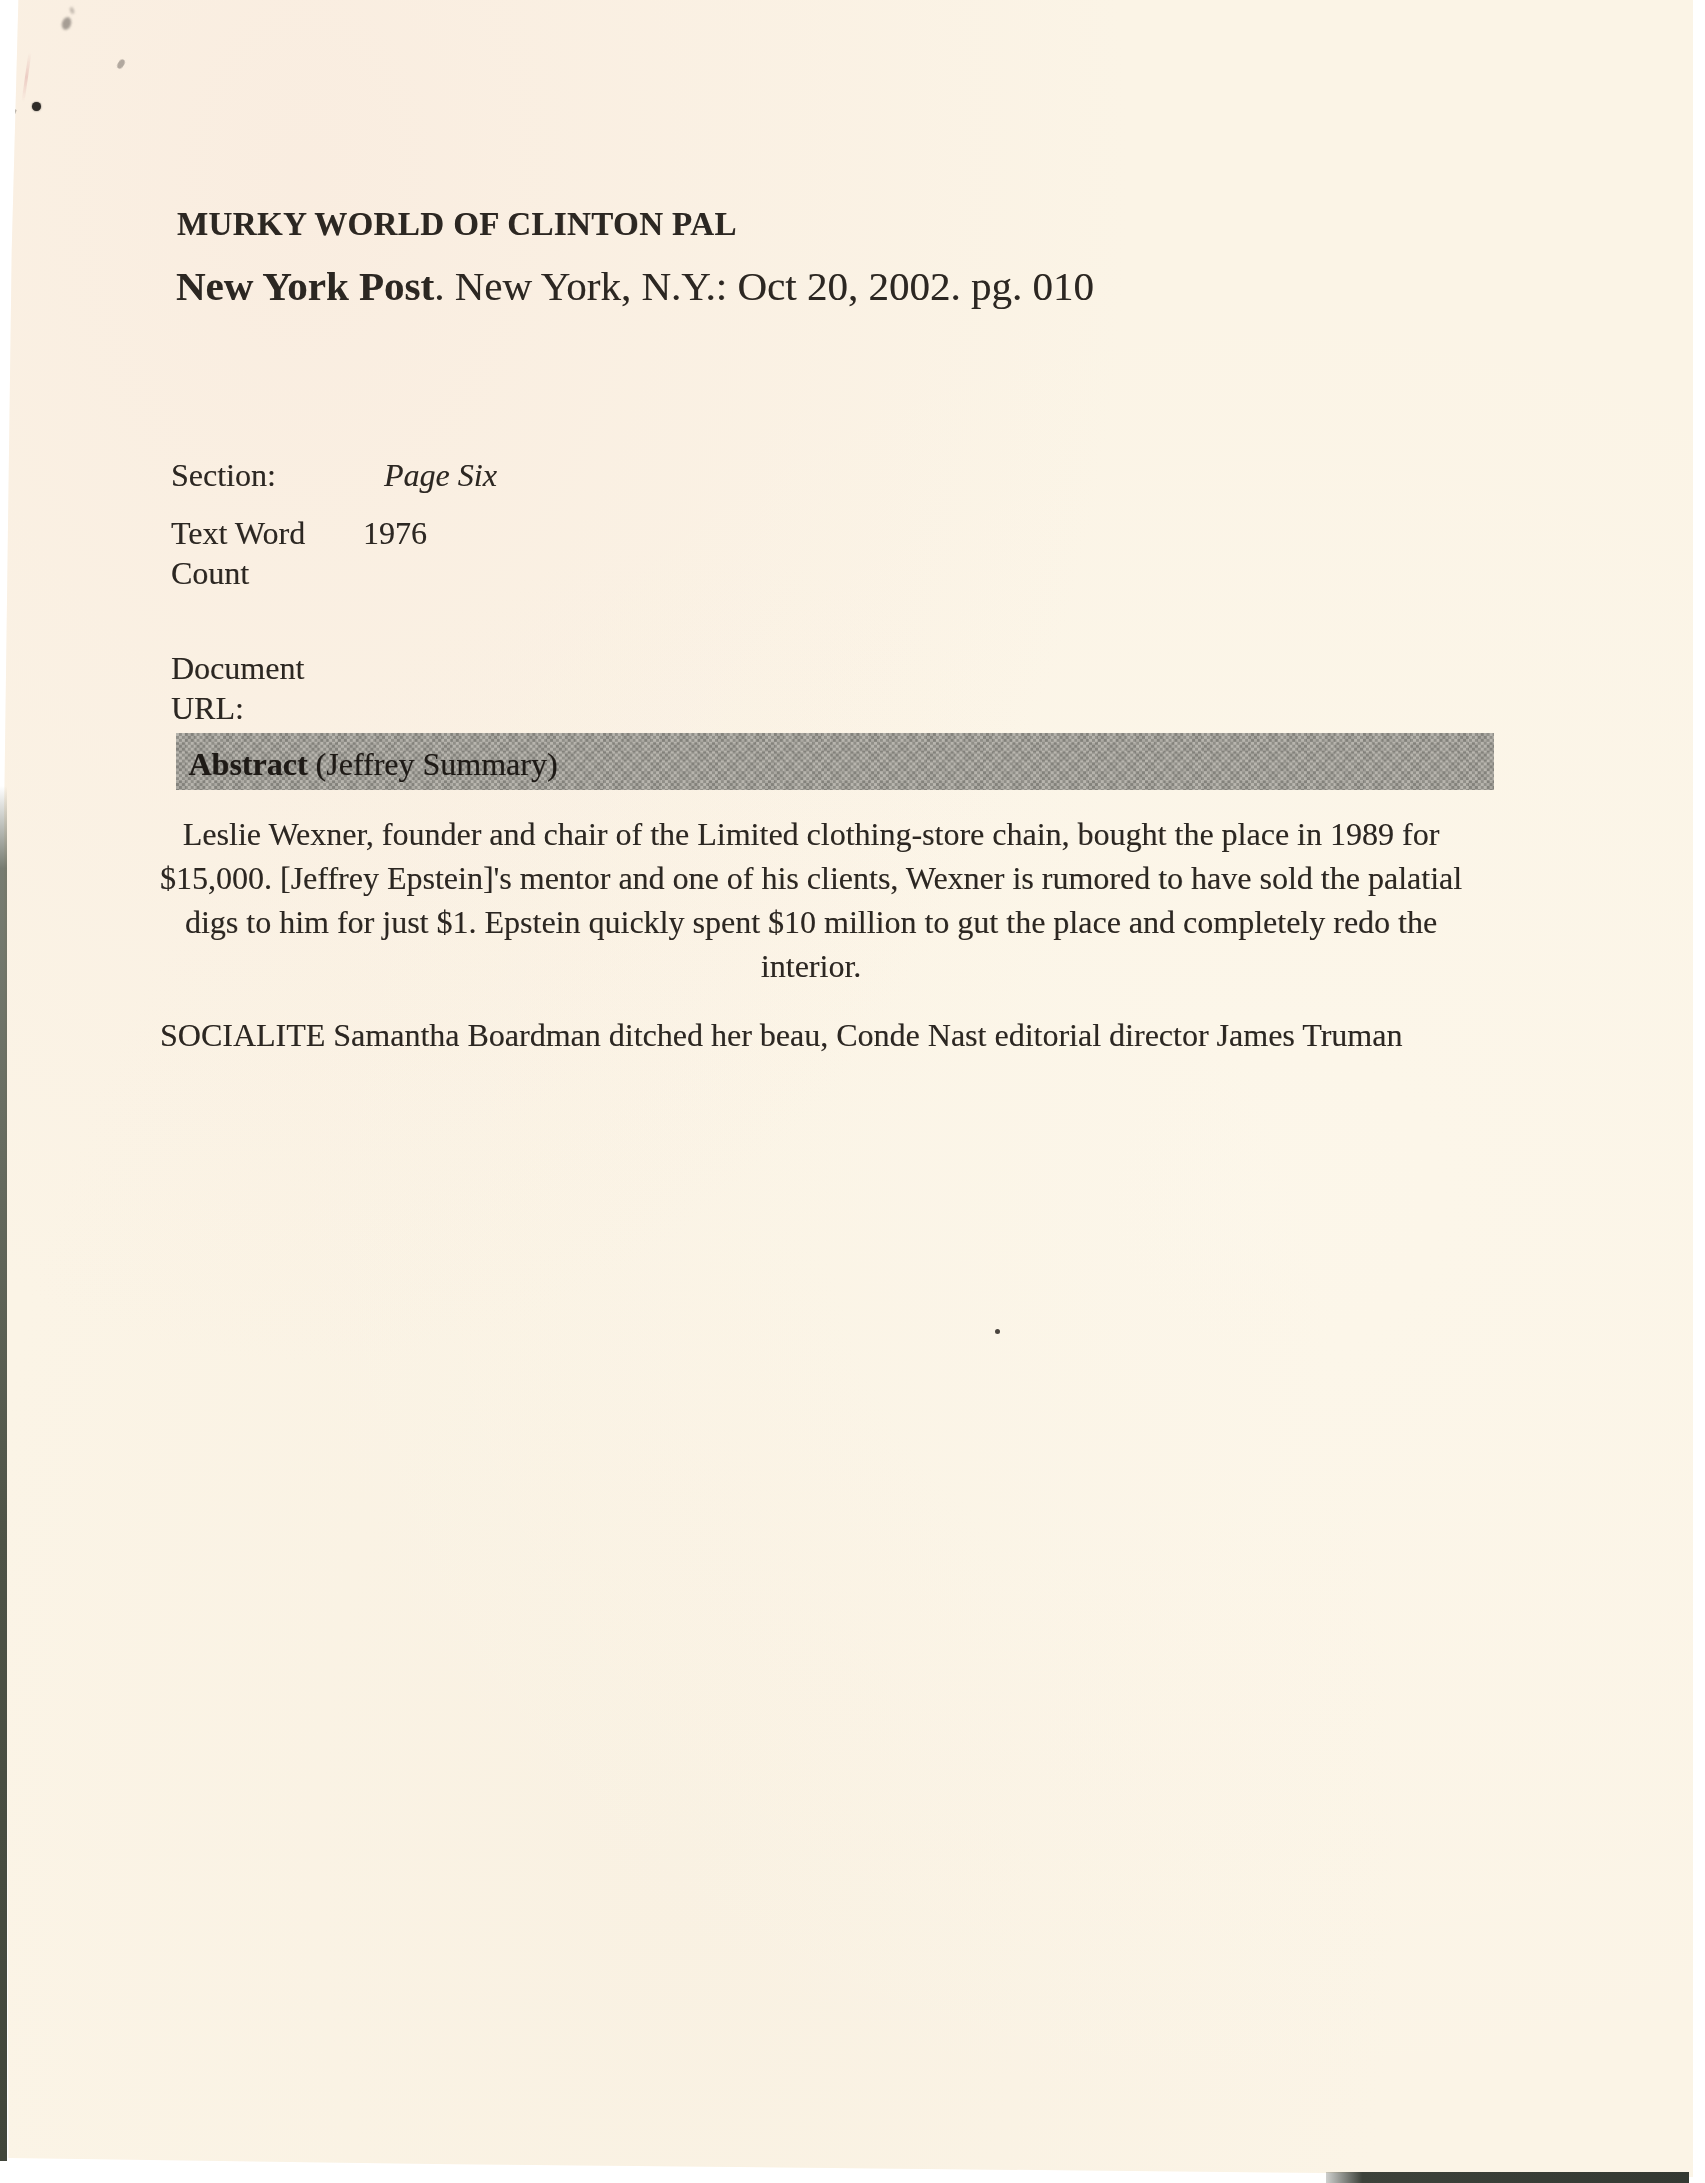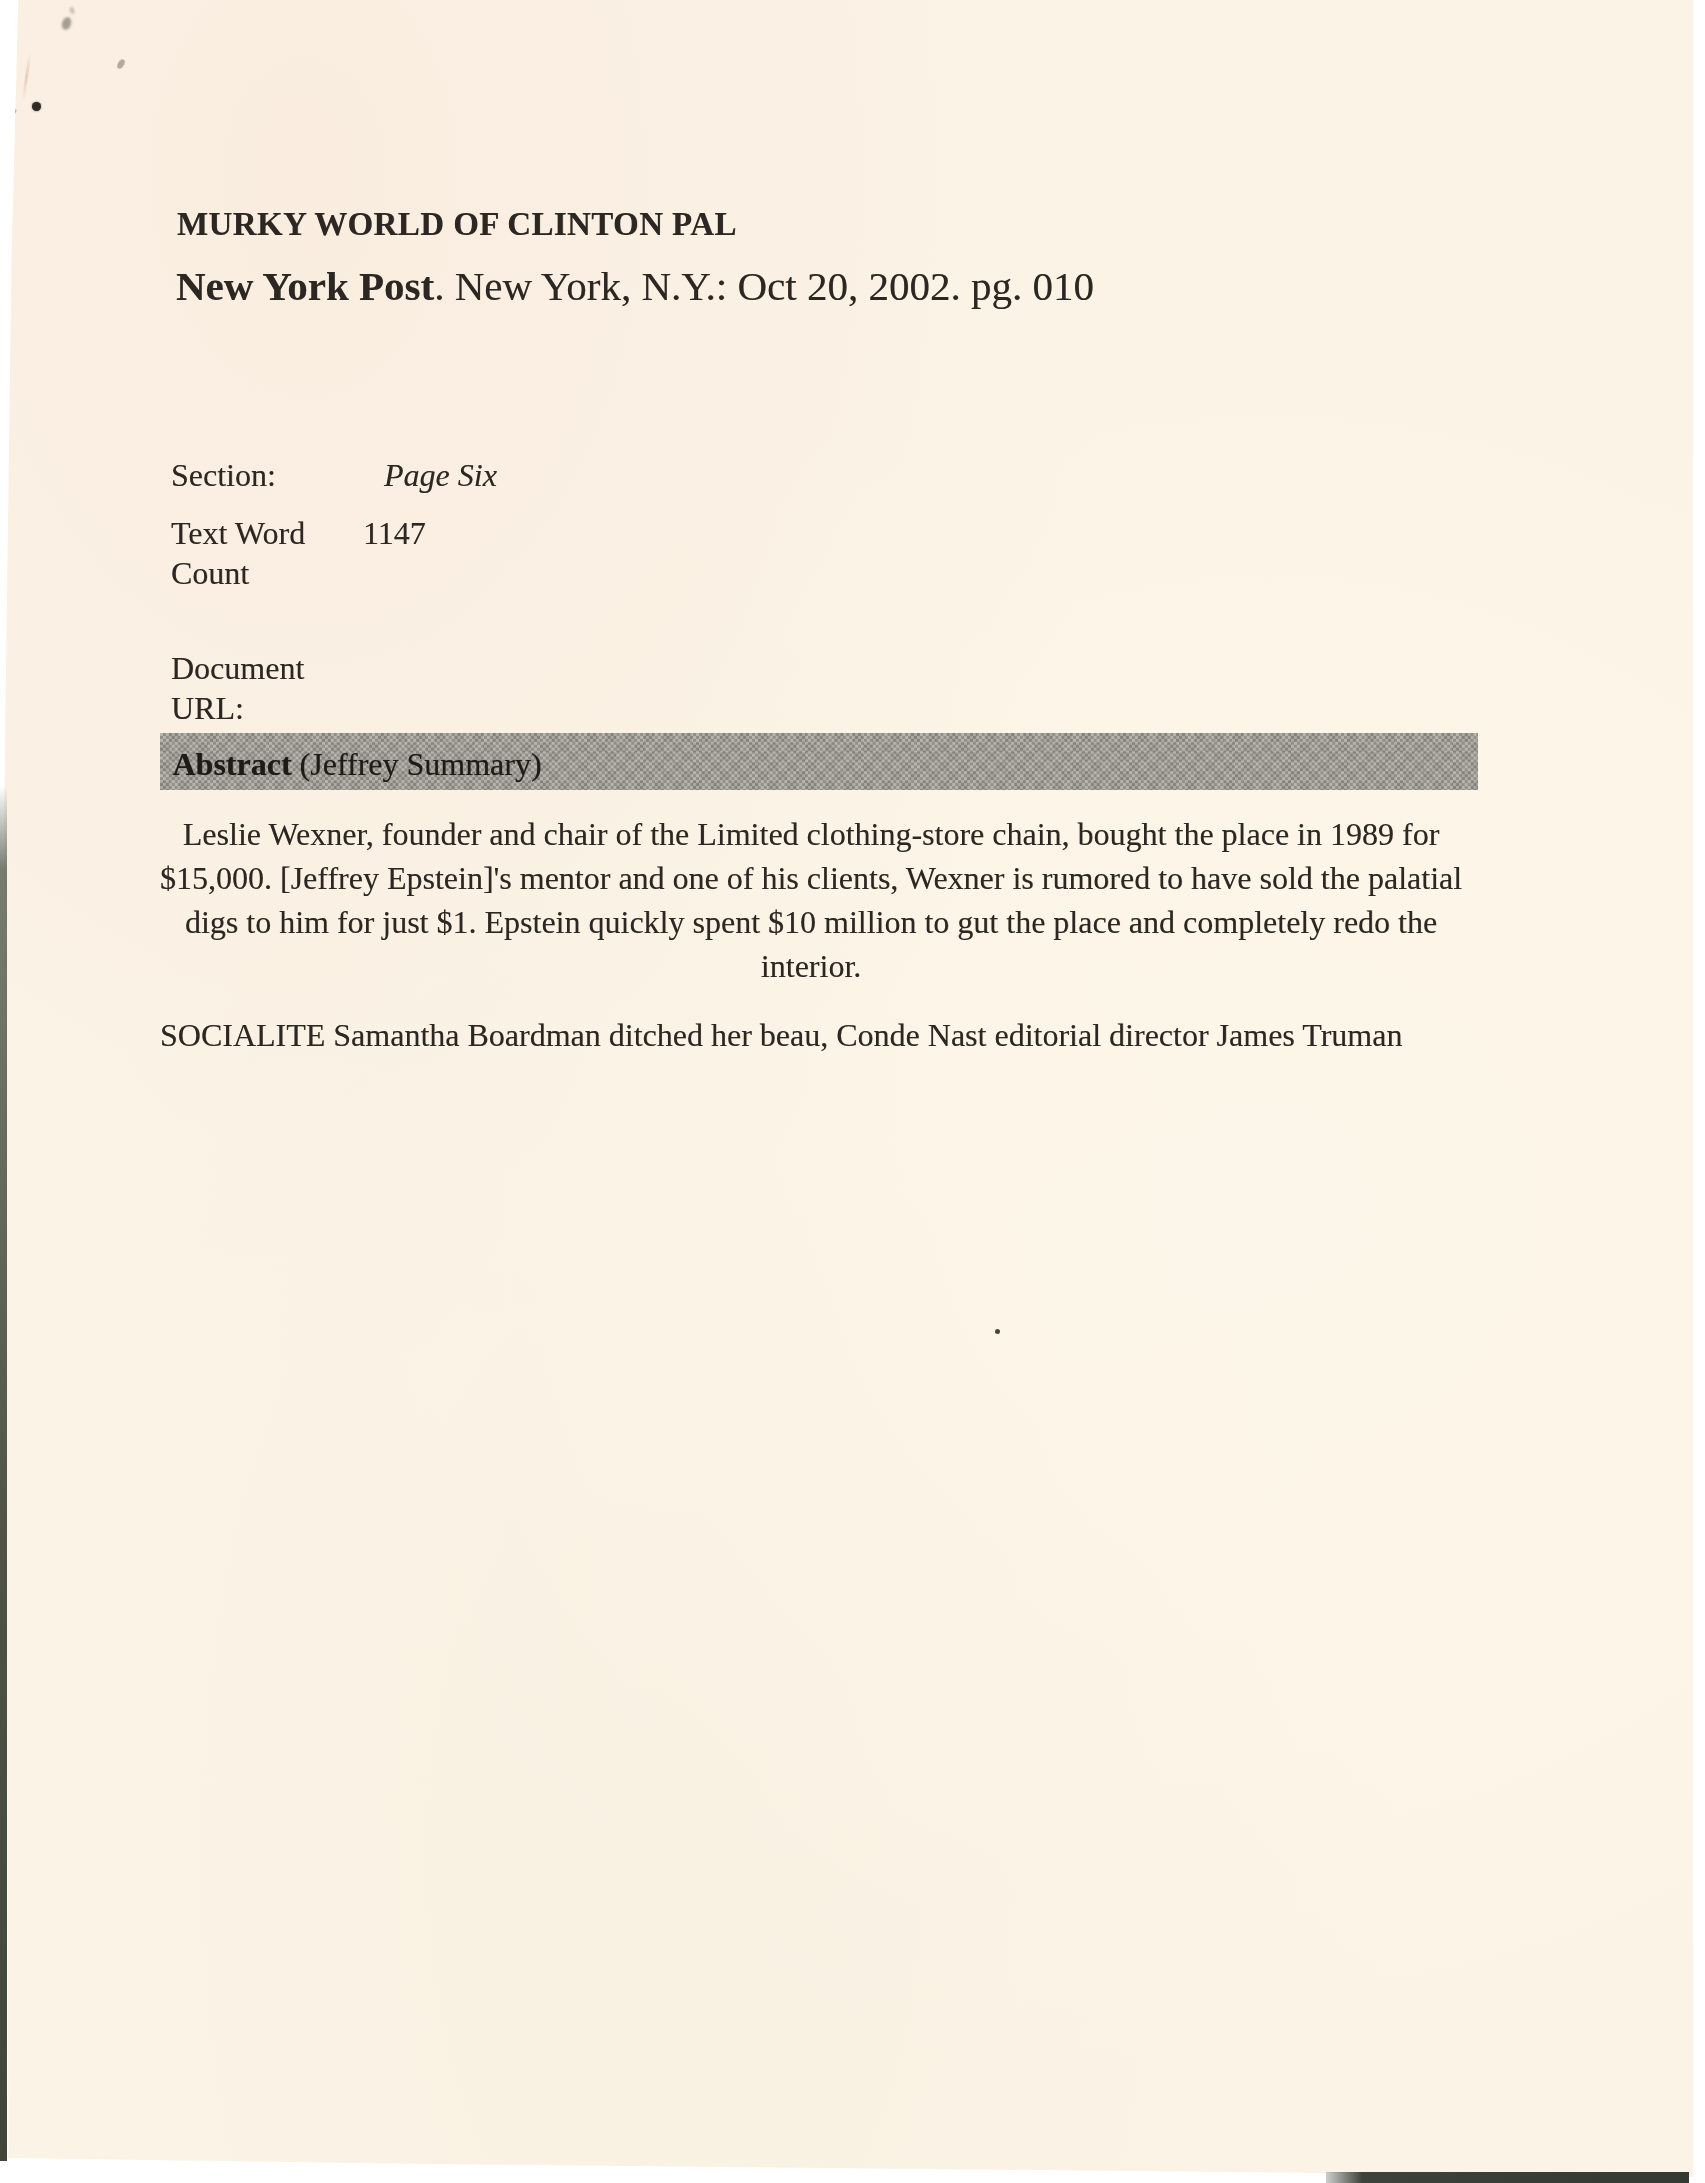--- a/index.html
+++ b/index.html
@@ -40,21 +40,21 @@
   .meta-label{width:213px;flex:0 0 213px;}
   .meta-value{white-space:nowrap;}
   .row-people{top:400px;}
   .row-section{top:455px;}
   .row-wordcount{top:513px;}
   .row-wordcount .meta-label{width:192px;flex-basis:192px;}
   .row-docurl{top:648px;}
 
   
   .abstract-bar{
-    position:absolute;left:160px;top:733px;width:1318px;height:57px;
+    position:absolute;left:176px;top:733px;width:1318px;height:57px;
     background-color:#a8a6a0;
     background-image:
       repeating-conic-gradient(rgba(72,72,66,.28) 0% 25%, rgba(210,207,198,.30) 25% 50%),
       repeating-conic-gradient(rgba(90,90,84,.18) 0% 25%, rgba(190,188,180,.18) 25% 50%);
     background-size:5.9px 5.9px, 19px 19px;
     display:flex;align-items:flex-end;
     padding:0 0 6.7px 12.5px;box-sizing:border-box;
     font-size:32px;color:#1e1a16;
     text-shadow:0.3px 0.3px 0.7px rgba(30,26,22,.5);
     white-space:pre;
@@ -101,21 +101,21 @@
     <p class="source ink"><span class="b">New York Post</span><span>. New York, N.Y.: Oct 20, 2002. pg. 010</span></p>
 
 
     <div class="meta-row row-section">
       <div class="meta-label ink">Section:</div>
       <div class="meta-value ink i">Page Six</div>
     </div>
 
     <div class="meta-row row-wordcount">
       <div class="meta-label ink">Text Word Count</div>
-      <div class="meta-value ink">1147</div>
+      <div class="meta-value ink">1976</div>
     </div>
 
     <div class="meta-row row-docurl">
       <div class="meta-label ink">Document URL:</div>
       <div class="meta-value ink"></div>
     </div>
 
     <div class="abstract-bar"><span class="b">Abstract</span><span> (Jeffrey Summary)</span></div>
 
     <div class="para para1 ink">

